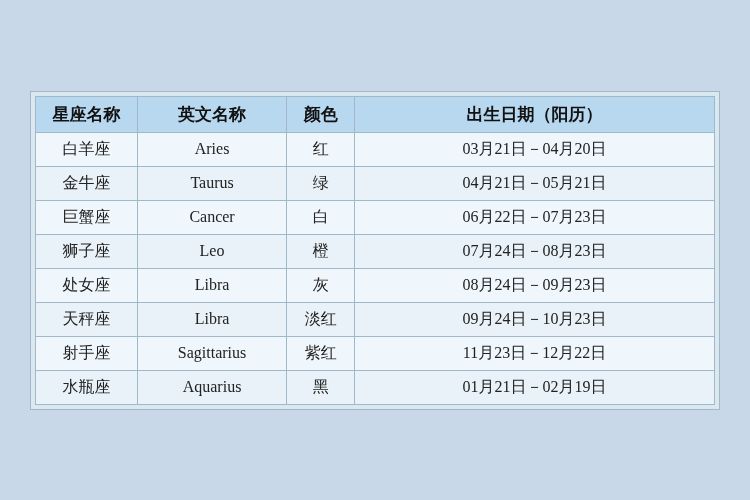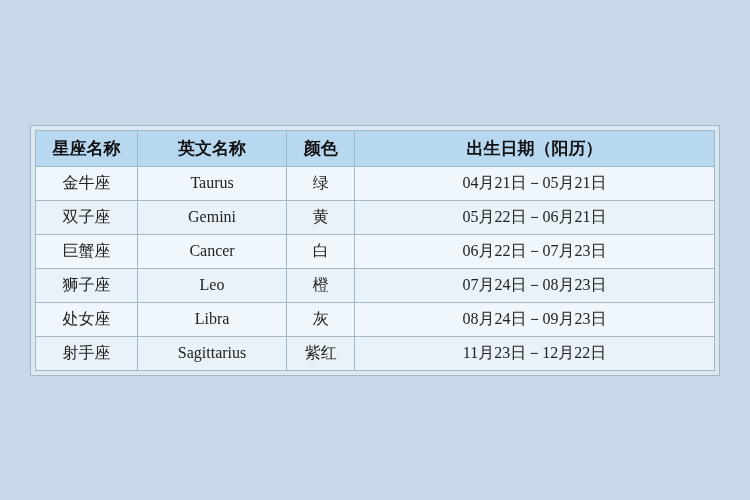--- a/index.html
+++ b/index.html
@@ -64,51 +64,63 @@
   <table>
     <thead>
       <tr>
         <th class="col-zh">星座名称</th>
         <th class="col-en">英文名称</th>
         <th class="col-color">颜色</th>
         <th class="col-date">出生日期（阳历）</th>
       </tr>
     </thead>
     <tbody id="table-body">
+    <tr>
+          <td>白羊座</td>
+          <td>Aries</td>
+          <td>红</td>
+          <td>03月21日－04月20日</td>
+        </tr>
         <tr>
           <td>金牛座</td>
           <td>Taurus</td>
           <td>绿</td>
           <td>04月21日－05月21日</td>
-        </tr>
-        <tr>
-          <td>双子座</td>
-          <td>Gemini</td>
-          <td>黄</td>
-          <td>05月22日－06月21日</td>
         </tr>
         <tr>
           <td>巨蟹座</td>
           <td>Cancer</td>
           <td>白</td>
           <td>06月22日－07月23日</td>
         </tr>
         <tr>
           <td>狮子座</td>
           <td>Leo</td>
           <td>橙</td>
           <td>07月24日－08月23日</td>
         </tr>
         <tr>
           <td>处女座</td>
           <td>Libra</td>
           <td>灰</td>
           <td>08月24日－09月23日</td>
         </tr>
         <tr>
+          <td>天秤座</td>
+          <td>Libra</td>
+          <td>淡红</td>
+          <td>09月24日－10月23日</td>
+        </tr>
+        <tr>
           <td>射手座</td>
           <td>Sagittarius</td>
           <td>紫红</td>
           <td>11月23日－12月22日</td>
+        </tr>
+        <tr>
+          <td>水瓶座</td>
+          <td>Aquarius</td>
+          <td>黑</td>
+          <td>01月21日－02月19日</td>
         </tr>
       </tbody>
   </table>
 </div>
 
 </body></html>

